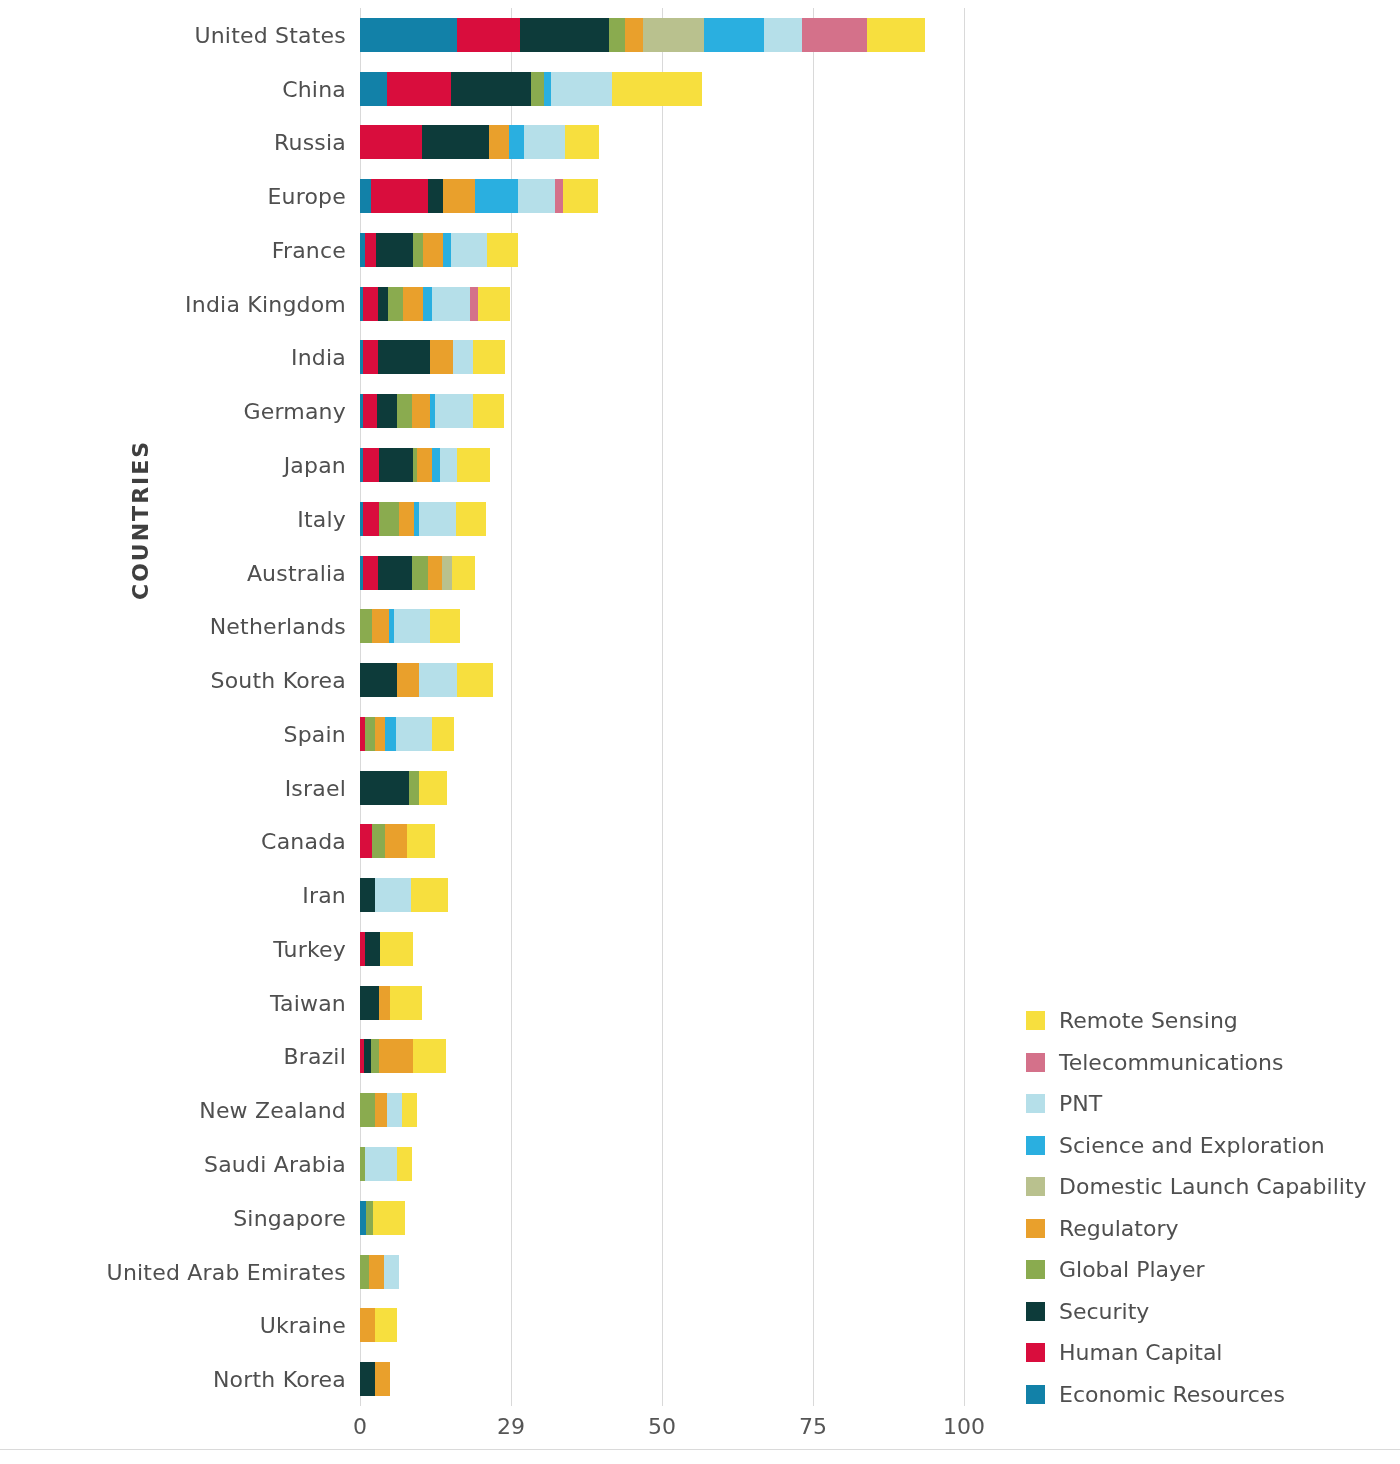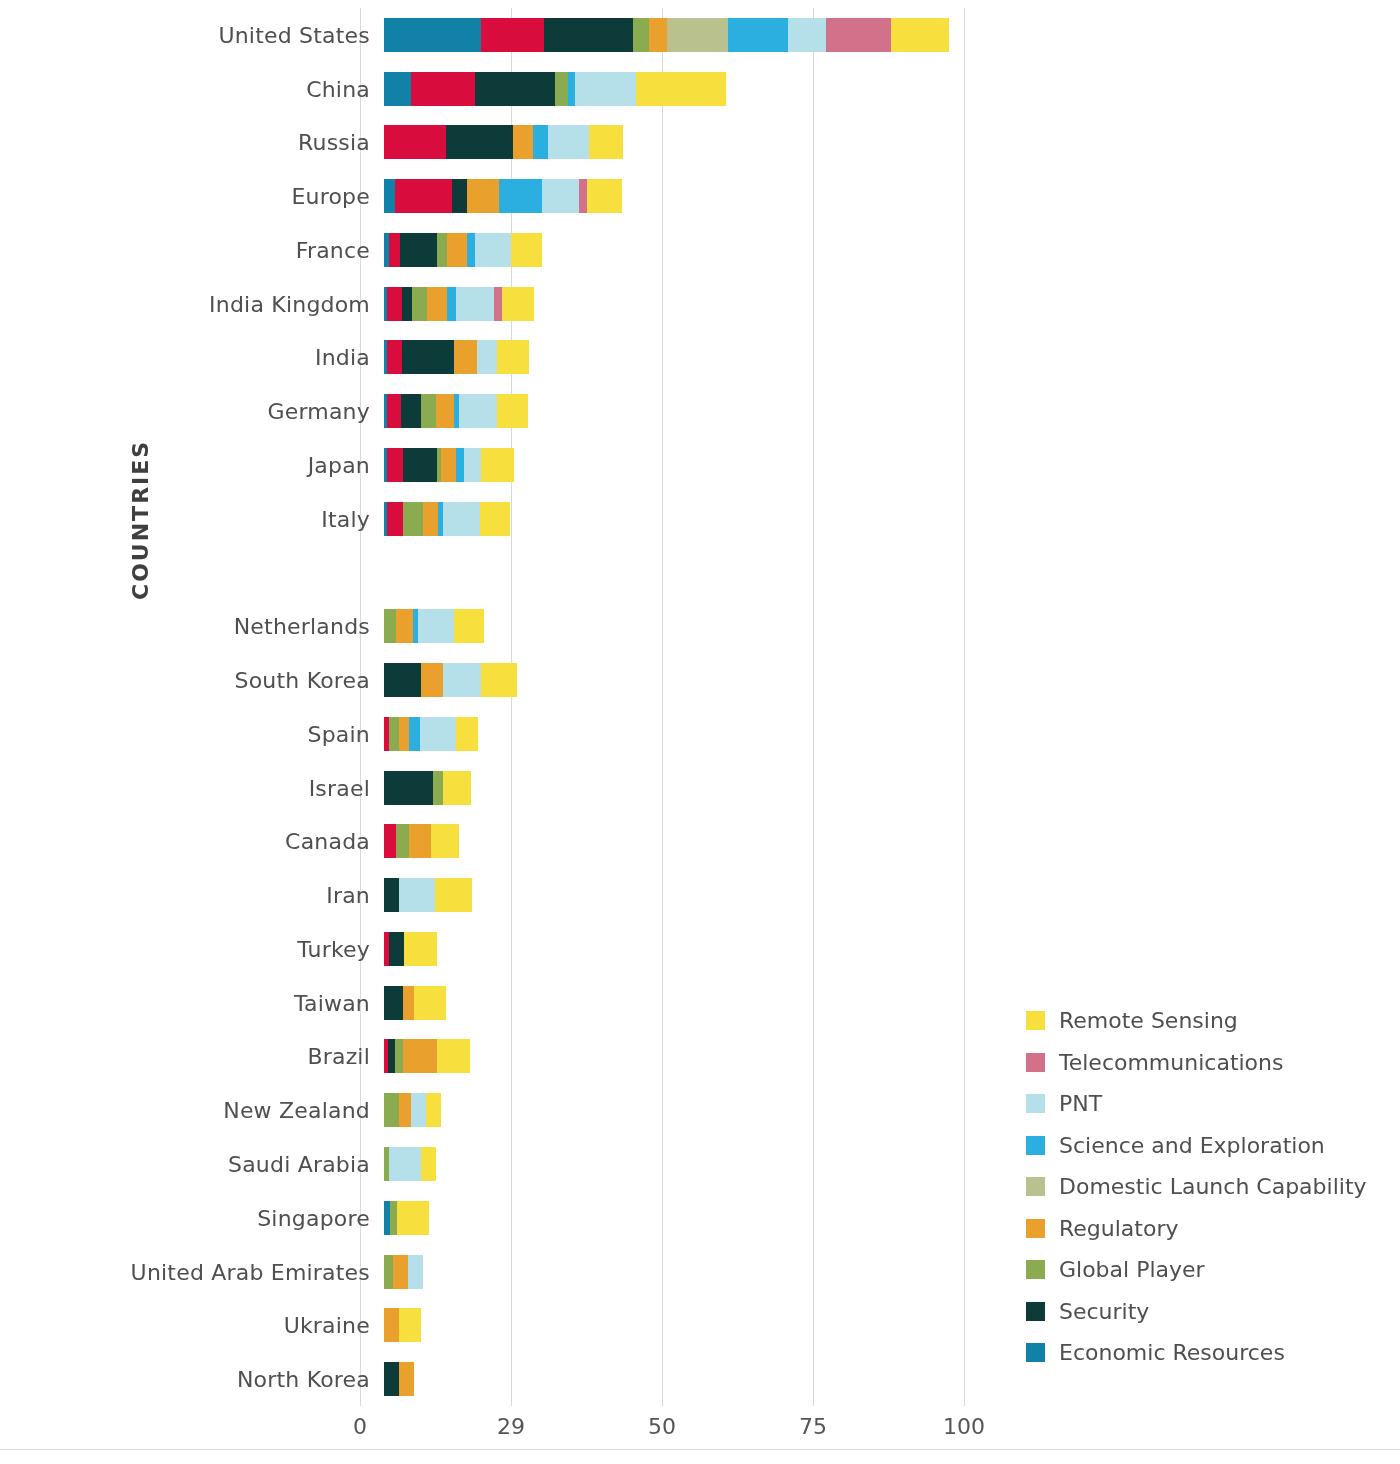--- a/index.html
+++ b/index.html
@@ -34,21 +34,21 @@
     width:604px;height:1398px;
   }
   .gridline{
     position:absolute;top:0;bottom:0;width:1px;
     background:#d9d9d9;
   }
 
   
   .rows{
     position:absolute;
-    left:0;top:0;right:0;bottom:0;margin-left:24px;
+    left:0;top:0;right:0;bottom:0;
   }
   .row{
     position:absolute;
     left:0;height:52.4px;
     width:100%;
   }
   .row-label{
     position:absolute;
     right:calc(100% + 14px);
     top:50%;
@@ -247,20 +247,32 @@
           <div class="bar" style="width: 126.236px;">
             <div class="seg" title="Economic Resources: 0.5" style="width: 3.02px; background: rgb(18, 129, 168);"></div>
             <div class="seg" title="Human Capital: 2.7" style="width: 16.308px; background: rgb(217, 13, 61);"></div>
             <div class="seg" title="Global Player: 3.3" style="width: 19.932px; background: rgb(138, 171, 79);"></div>
             <div class="seg" title="Regulatory: 2.5" style="width: 15.1px; background: rgb(233, 160, 44);"></div>
             <div class="seg" title="Science and Exploration: 0.8" style="width: 4.832px; background: rgb(42, 175, 224);"></div>
             <div class="seg" title="PNT: 6.1" style="width: 36.844px; background: rgb(181, 223, 233);"></div>
             <div class="seg" title="Remote Sensing: 5" style="width: 30.2px; background: rgb(247, 223, 62);"></div>
           </div>
         </div>
+        <div class="row" style="top: 537.692px; height: 53.7692px;">
+          <div class="row-label">Australia</div>
+          <div class="bar" style="width: 115.364px;">
+            <div class="seg" title="Economic Resources: 0.5" style="width: 3.02px; background: rgb(18, 129, 168);"></div>
+            <div class="seg" title="Human Capital: 2.5" style="width: 15.1px; background: rgb(217, 13, 61);"></div>
+            <div class="seg" title="Security: 5.6" style="width: 33.824px; background: rgb(13, 59, 58);"></div>
+            <div class="seg" title="Global Player: 2.7" style="width: 16.308px; background: rgb(138, 171, 79);"></div>
+            <div class="seg" title="Regulatory: 2.3" style="width: 13.892px; background: rgb(233, 160, 44);"></div>
+            <div class="seg" title="Domestic Launch Capability: 1.7" style="width: 10.268px; background: rgb(185, 193, 142);"></div>
+            <div class="seg" title="Remote Sensing: 3.8" style="width: 22.952px; background: rgb(247, 223, 62);"></div>
+          </div>
+        </div>
         <div class="row" style="top: 591.462px; height: 53.7692px;">
           <div class="row-label">Netherlands</div>
           <div class="bar" style="width: 100.264px;">
             <div class="seg" title="Global Player: 2" style="width: 12.08px; background: rgb(138, 171, 79);"></div>
             <div class="seg" title="Regulatory: 2.8" style="width: 16.912px; background: rgb(233, 160, 44);"></div>
             <div class="seg" title="Science and Exploration: 0.8" style="width: 4.832px; background: rgb(42, 175, 224);"></div>
             <div class="seg" title="PNT: 6" style="width: 36.24px; background: rgb(181, 223, 233);"></div>
             <div class="seg" title="Remote Sensing: 5" style="width: 30.2px; background: rgb(247, 223, 62);"></div>
           </div>
         </div>
@@ -420,19 +432,23 @@
       </div>
       <div class="legend-item">
         <span class="swatch" style="background: rgb(138, 171, 79);"></span>
         <span class="legend-label">Global Player</span>
       </div>
       <div class="legend-item">
         <span class="swatch" style="background: rgb(13, 59, 58);"></span>
         <span class="legend-label">Security</span>
       </div>
       <div class="legend-item">
+        <span class="swatch" style="background: rgb(217, 13, 61);"></span>
+        <span class="legend-label">Human Capital</span>
+      </div>
+      <div class="legend-item">
         <span class="swatch" style="background: rgb(18, 129, 168);"></span>
         <span class="legend-label">Economic Resources</span>
       </div>
     </div>
 
   <div class="bottom-rule"></div>
 </div>
 
 </body></html>

